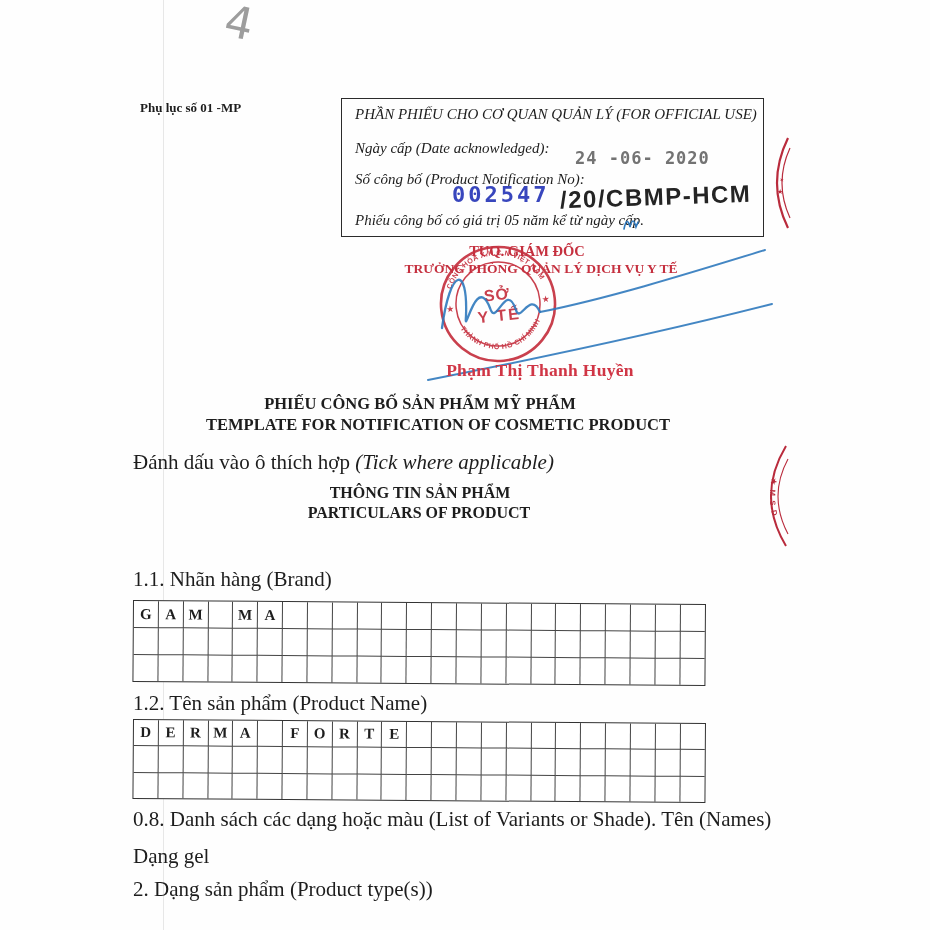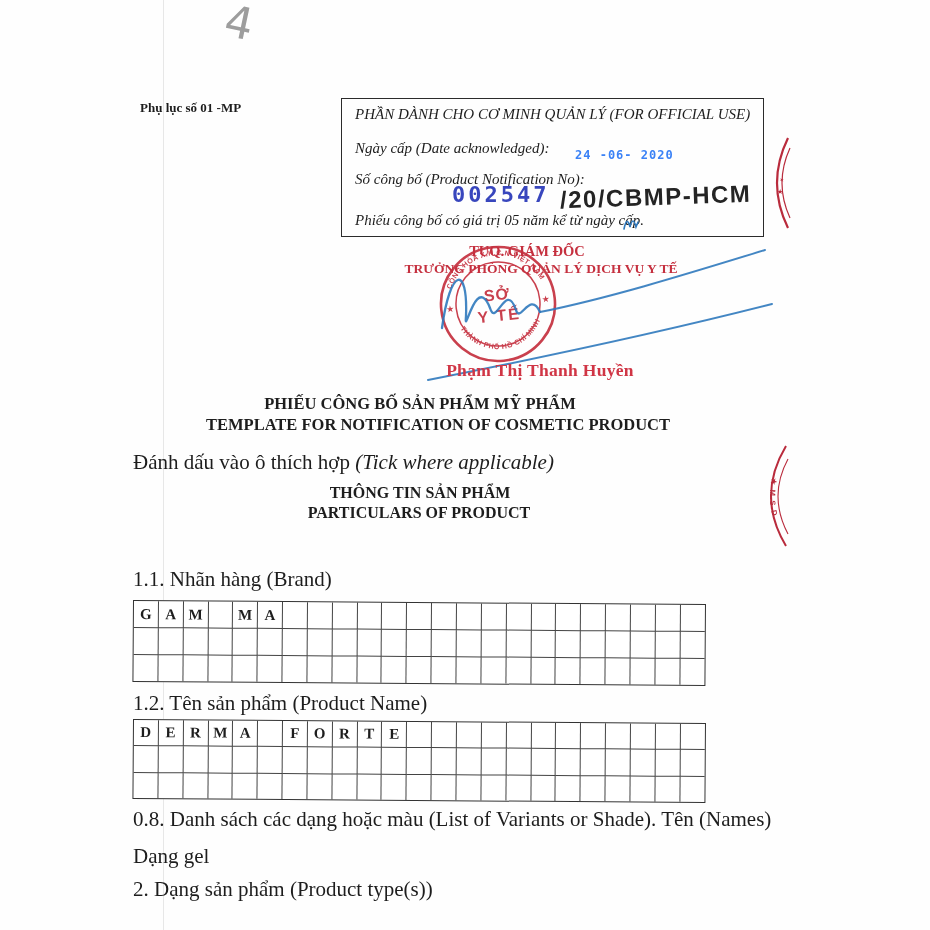--- a/index.html
+++ b/index.html
@@ -15,22 +15,22 @@
   .it{font-style:italic;}
   .b{font-weight:bold;}
   .ctr{transform:translateX(-50%);}
   
   #scan-line{position:absolute;left:163px;top:0;width:1px;height:930px;background:#dddddd;opacity:.7;}
   #pencil-4{position:absolute;left:225px;top:-2px;font-family:"DejaVu Sans",sans-serif;
     font-size:44px;color:#9d9d9d;transform:rotate(12deg);font-weight:400;}
   
   #official-box{position:absolute;left:341px;top:98px;width:421px;height:137px;border:1.8px solid #2b2b2b;}
   .box-line{font-size:15px;}
-  #date-stamp{font-family:"DejaVu Sans Mono",monospace;font-weight:bold;font-size:12px;
-    letter-spacing:1px;color:#3b82f6;}
+  #date-stamp{font-family:"DejaVu Sans Mono",monospace;font-weight:bold;font-size:17px;
+    letter-spacing:1px;color:#737373;}
   #notif-number{font-family:"DejaVu Sans Mono",monospace;font-weight:bold;font-size:22px;
     letter-spacing:3px;color:var(--num-blue);}
   #notif-suffix{font-family:"Liberation Sans",sans-serif;font-weight:bold;font-size:24px;
     letter-spacing:1.5px;color:#242424;transform:rotate(-2deg);}
   
   .auth{font-weight:bold;color:var(--seal-red);}
   #signer-name{font-weight:bold;font-size:17.5px;color:var(--signer-red);letter-spacing:.3px;}
   
   .label{font-size:21px;}
   .heading{font-weight:bold;font-size:16.5px;}
@@ -57,21 +57,21 @@
 
 <div id="page">
 
   <div id="scan-line"></div>
 
   <div id="pencil-4" class="abs">4</div>
 
   <div class="abs b" style="left:140px;top:53px;font-size:13px;margin-top:48px;">Phụ lục số 01 -MP</div>
 
   <div id="official-box"></div>
-  <div class="abs it box-line" style="left:355px;top:106px;">PHẦN DÀNH CHO CƠ MINH QUẢN LÝ (FOR OFFICIAL USE)</div>
+  <div class="abs it box-line" style="left:355px;top:106px;">PHẦN PHIẾU CHO CƠ QUAN QUẢN LÝ (FOR OFFICIAL USE)</div>
   <div class="abs it box-line" style="left:355px;top:140px;">Ngày cấp (Date acknowledged):</div>
   <div id="date-stamp" class="abs" style="left:575px;top:149px;">24 -06- 2020</div>
   <div class="abs it box-line" style="left:355px;top:171px;">Số công bố (Product Notification No):</div>
   <div id="notif-number" class="abs" style="left:452px;top:182px;">002547</div>
   <div id="notif-suffix" class="abs" style="left:560px;top:183px;">/20/CBMP-HCM</div>
   <div class="abs it box-line" style="left:355px;top:212px;">Phiếu công bố có giá trị 05 năm kể từ ngày cấp.</div>
   <svg style="left:622px;top:212px;" width="18" height="22" viewBox="0 0 18 22">
     <path class="inkstroke" stroke-width="1.6" d="M2,17 Q5,3 8,15 Q11,3 14,15 L16,10"></path>
   </svg>
 

